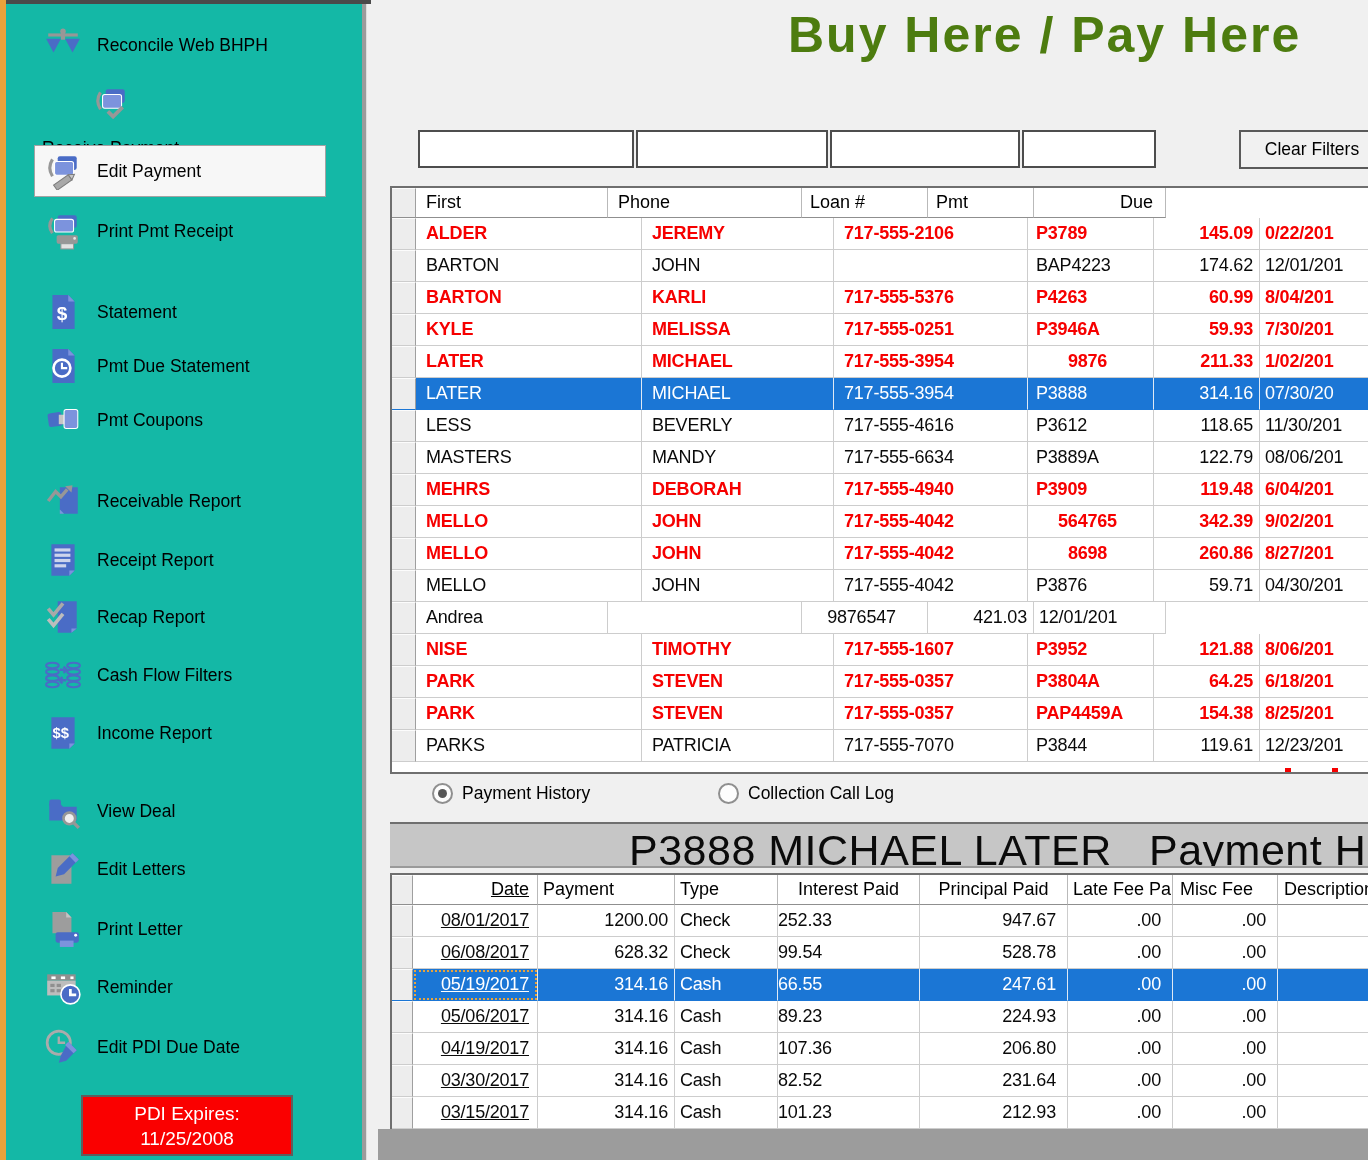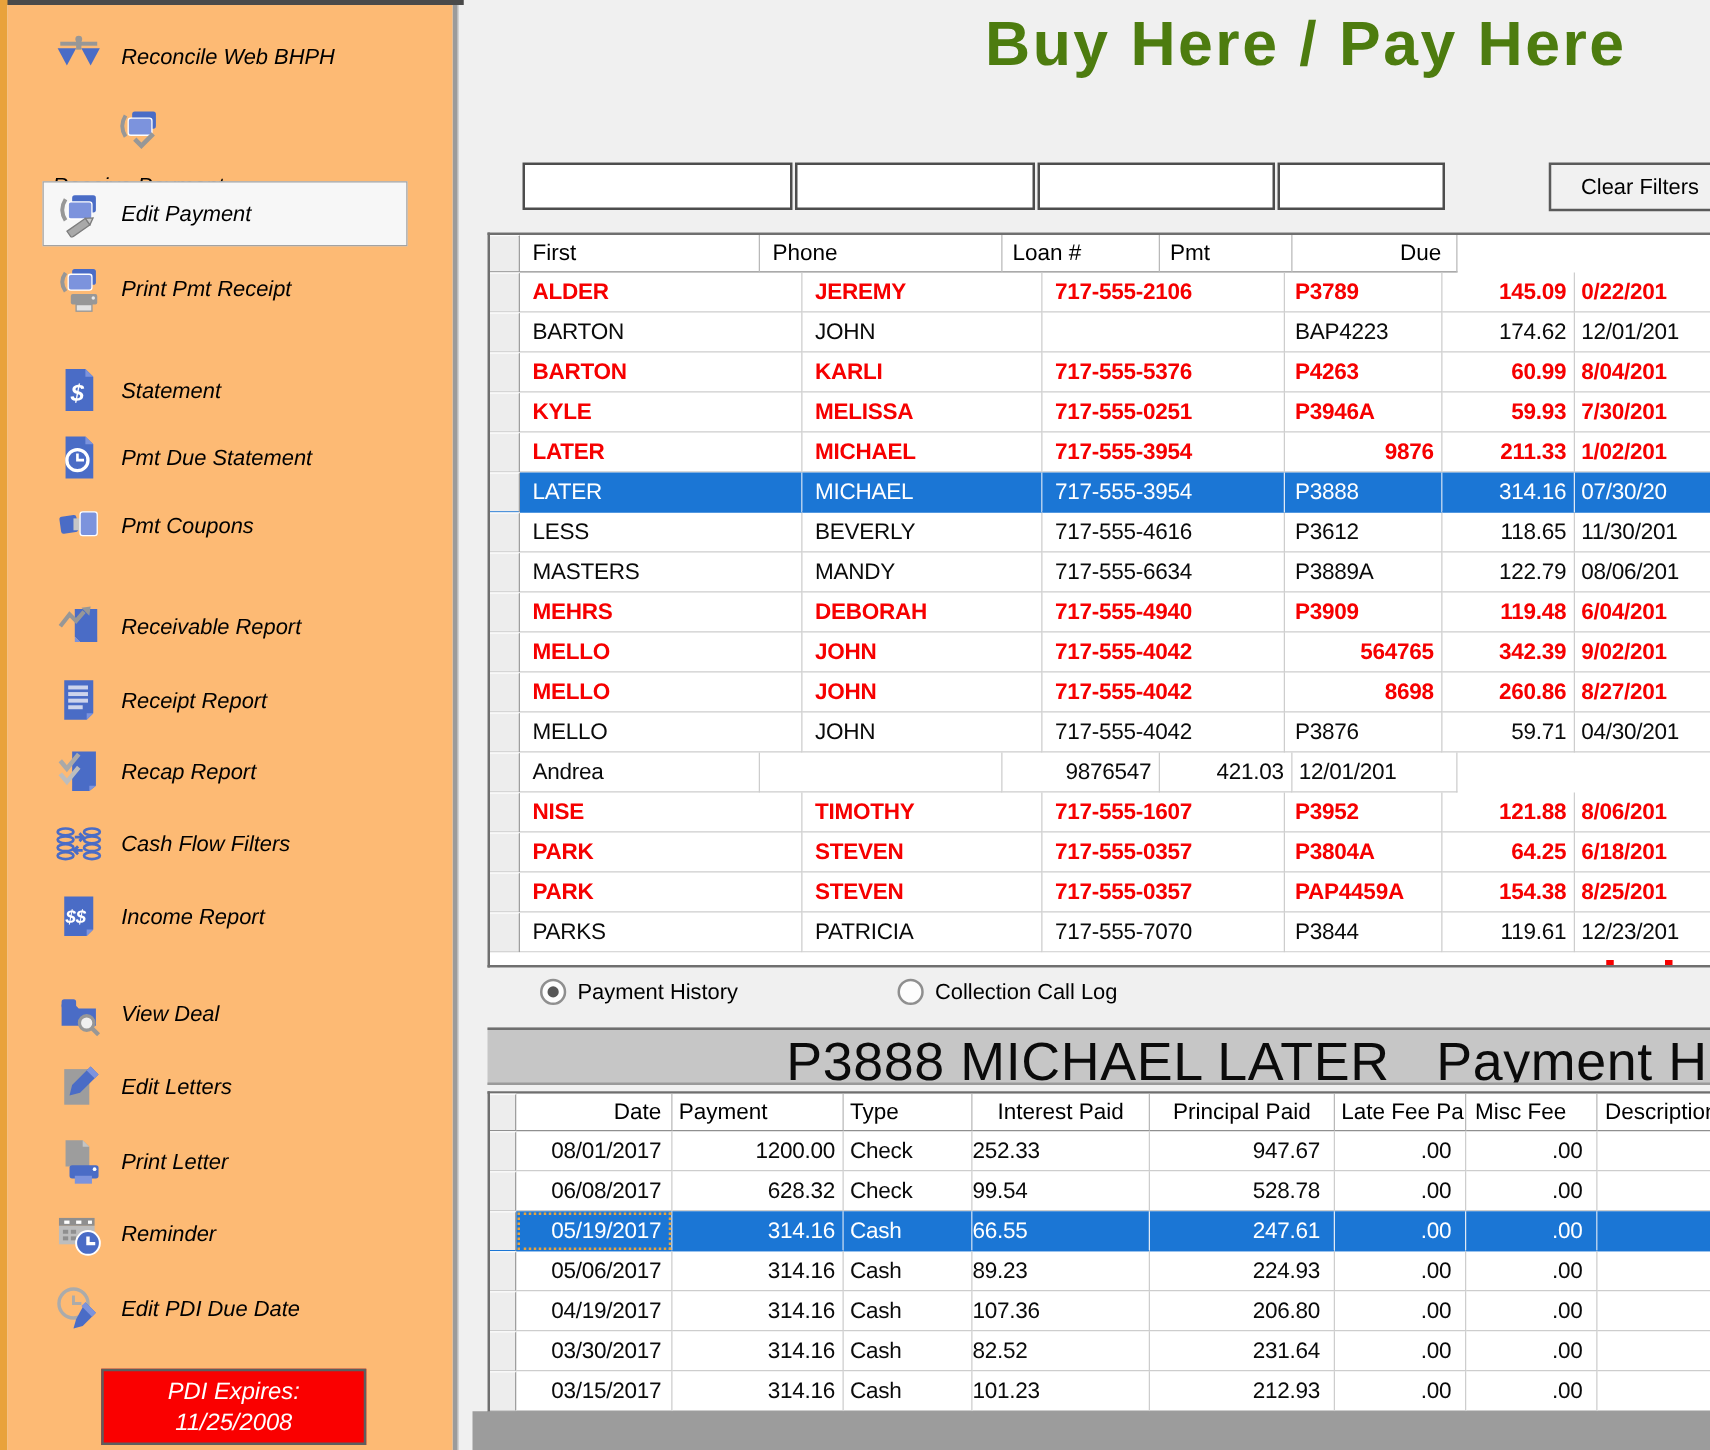--- a/index.html
+++ b/index.html
@@ -8,21 +8,21 @@
     background:#f0f0f0;font-family:"Liberation Sans","DejaVu Sans",sans-serif;
     -webkit-font-smoothing:antialiased;
   }
   .abs{position:absolute;}
   
   .top-strip{left:0;top:0;width:1368px;height:4px;background:#4a4a4a;}
   .left-strip{left:0;top:0;width:6px;height:1160px;background:#e9a23b;}
   .side-divider{left:362px;top:4px;width:4px;height:1156px;background:#9b9b9b;border-right:1px solid #dedede;}
 
   
-  .sidebar{left:6px;top:4px;width:356px;height:1156px;background:#fdba74;font-style:italic;}
+  .sidebar{left:6px;top:4px;width:356px;height:1156px;background:#14b8a6;}
   .side-item{position:absolute;left:36px;height:52px;display:flex;align-items:center;gap:13px;cursor:default;}
   .side-item .lbl{font-size:17.5px;color:#000;white-space:nowrap;}
   .side-item .ic{width:42px;height:42px;display:flex;align-items:center;justify-content:center;flex:0 0 42px;}
   .side-item.selected{left:28px;width:292px;background:#f7f7f7;border:1px solid #a3a3a3;padding-left:7px;box-sizing:border-box;}
   .pdi-box{left:75px;top:1091px;width:212px;height:61px;background:#fa0000;border:2px solid #5e5e5e;box-sizing:border-box;
     color:#fff;font-size:19px;text-align:center;line-height:25px;padding-top:4px;}
 
   
   .panel{left:371px;top:0;width:997px;height:1160px;background:#f0f0f0;}
   .app-title{left:417px;top:6px;font-size:50px;font-weight:bold;letter-spacing:2px;color:#4d7c0f;white-space:nowrap;}
@@ -43,40 +43,40 @@
   .c.selcell{background:#ededed;border-right:1px solid #9f9f9f !important;border-top:1px solid #fcfcfc;}
   .grow.red .c{color:#f60000;font-weight:bold;}
   .grow.selrow .c{background:#1b76d5;color:#fff;font-weight:normal;border-right:1px solid #dfe9f5;border-bottom:1px solid #1b76d5;}
   .grow.selrow .c.selcell{background:#ededed;border-right:1px solid #9f9f9f !important;}
   .c.focus{outline:2px dotted #e8a33c;outline-offset:-3px;}
 
   
   .acol0{width:24px;} .acol1{width:226px;padding-left:10px;} .acol2{width:192px;padding-left:10px;}
   .acol3{width:194px;padding-left:10px;} .acol4{width:126px;padding-left:8px;}
   .acol5{width:106px;text-align:right;padding-right:6px;} .acol6{width:132px;padding-left:5px;}
-  .acol4.num{text-align:right;padding-left:0;padding-right:6px;}
+  .acol4.num{text-align:center;padding-left:0;padding-right:6px;}
   .ghead .acol6{text-align:right;padding-right:12px;padding-left:0;}
 
   .partial-row{position:relative;height:10px;overflow:hidden;background:#fff;}
   .pmark{position:absolute;top:6px;width:6px;height:4px;background:#f60000;}
 
   
   .radio-item{position:absolute;display:flex;align-items:center;gap:9px;}
   .radio-circ{width:21px;height:21px;border-radius:50%;border:2px solid #8f8f8f;background:#fdfdfd;box-sizing:border-box;
     display:flex;align-items:center;justify-content:center;}
   .radio-dot{width:9px;height:9px;border-radius:50%;background:#575757;}
   .radio-lbl{font-size:17.5px;color:#000;}
 
   
   .pay-bar{left:390px;top:822px;width:1000px;height:46px;background:#c6c6c6;border-top:2px solid #6f6f6f;
     border-bottom:2px solid #9a9a9a;box-sizing:border-box;overflow:hidden;}
   .pay-bar .t{position:absolute;left:239px;top:2px;font-size:43px;color:#0b0b0b;white-space:pre;letter-spacing:0.5px;}
 
   
-  .pcol0{width:21px;} .pcol1{width:125px;text-align:right;padding-right:8px;}
+  .pcol0{width:21px;} .pcol1{width:125px;text-align:right;padding-right:8px;text-decoration:underline;}
   .pcol2{width:137px;text-align:right;padding-right:6px;} .pcol3{width:103px;padding-left:5px;}
   .pcol4{width:142px;text-align:left;padding-right:14px;} .pcol5{width:148px;text-align:right;padding-right:11px;}
   .pcol6{width:105px;text-align:right;padding-right:11px;} .pcol7{width:105px;text-align:right;padding-right:11px;}
   .pcol8{width:114px;padding-left:6px;}
   .ghead .pcol2,.ghead .pcol3{text-align:left;padding-left:5px;padding-right:0;}
   .ghead .pcol4,.ghead .pcol5{text-align:center;padding-right:0;}
   .ghead .pcol6{text-align:left;padding-left:5px;padding-right:0;}
   .ghead .pcol7{text-align:left;padding-left:7px;padding-right:0;}
 
   .bottom-gray{left:378px;top:1129px;width:990px;height:31px;background:#9c9c9c;}

